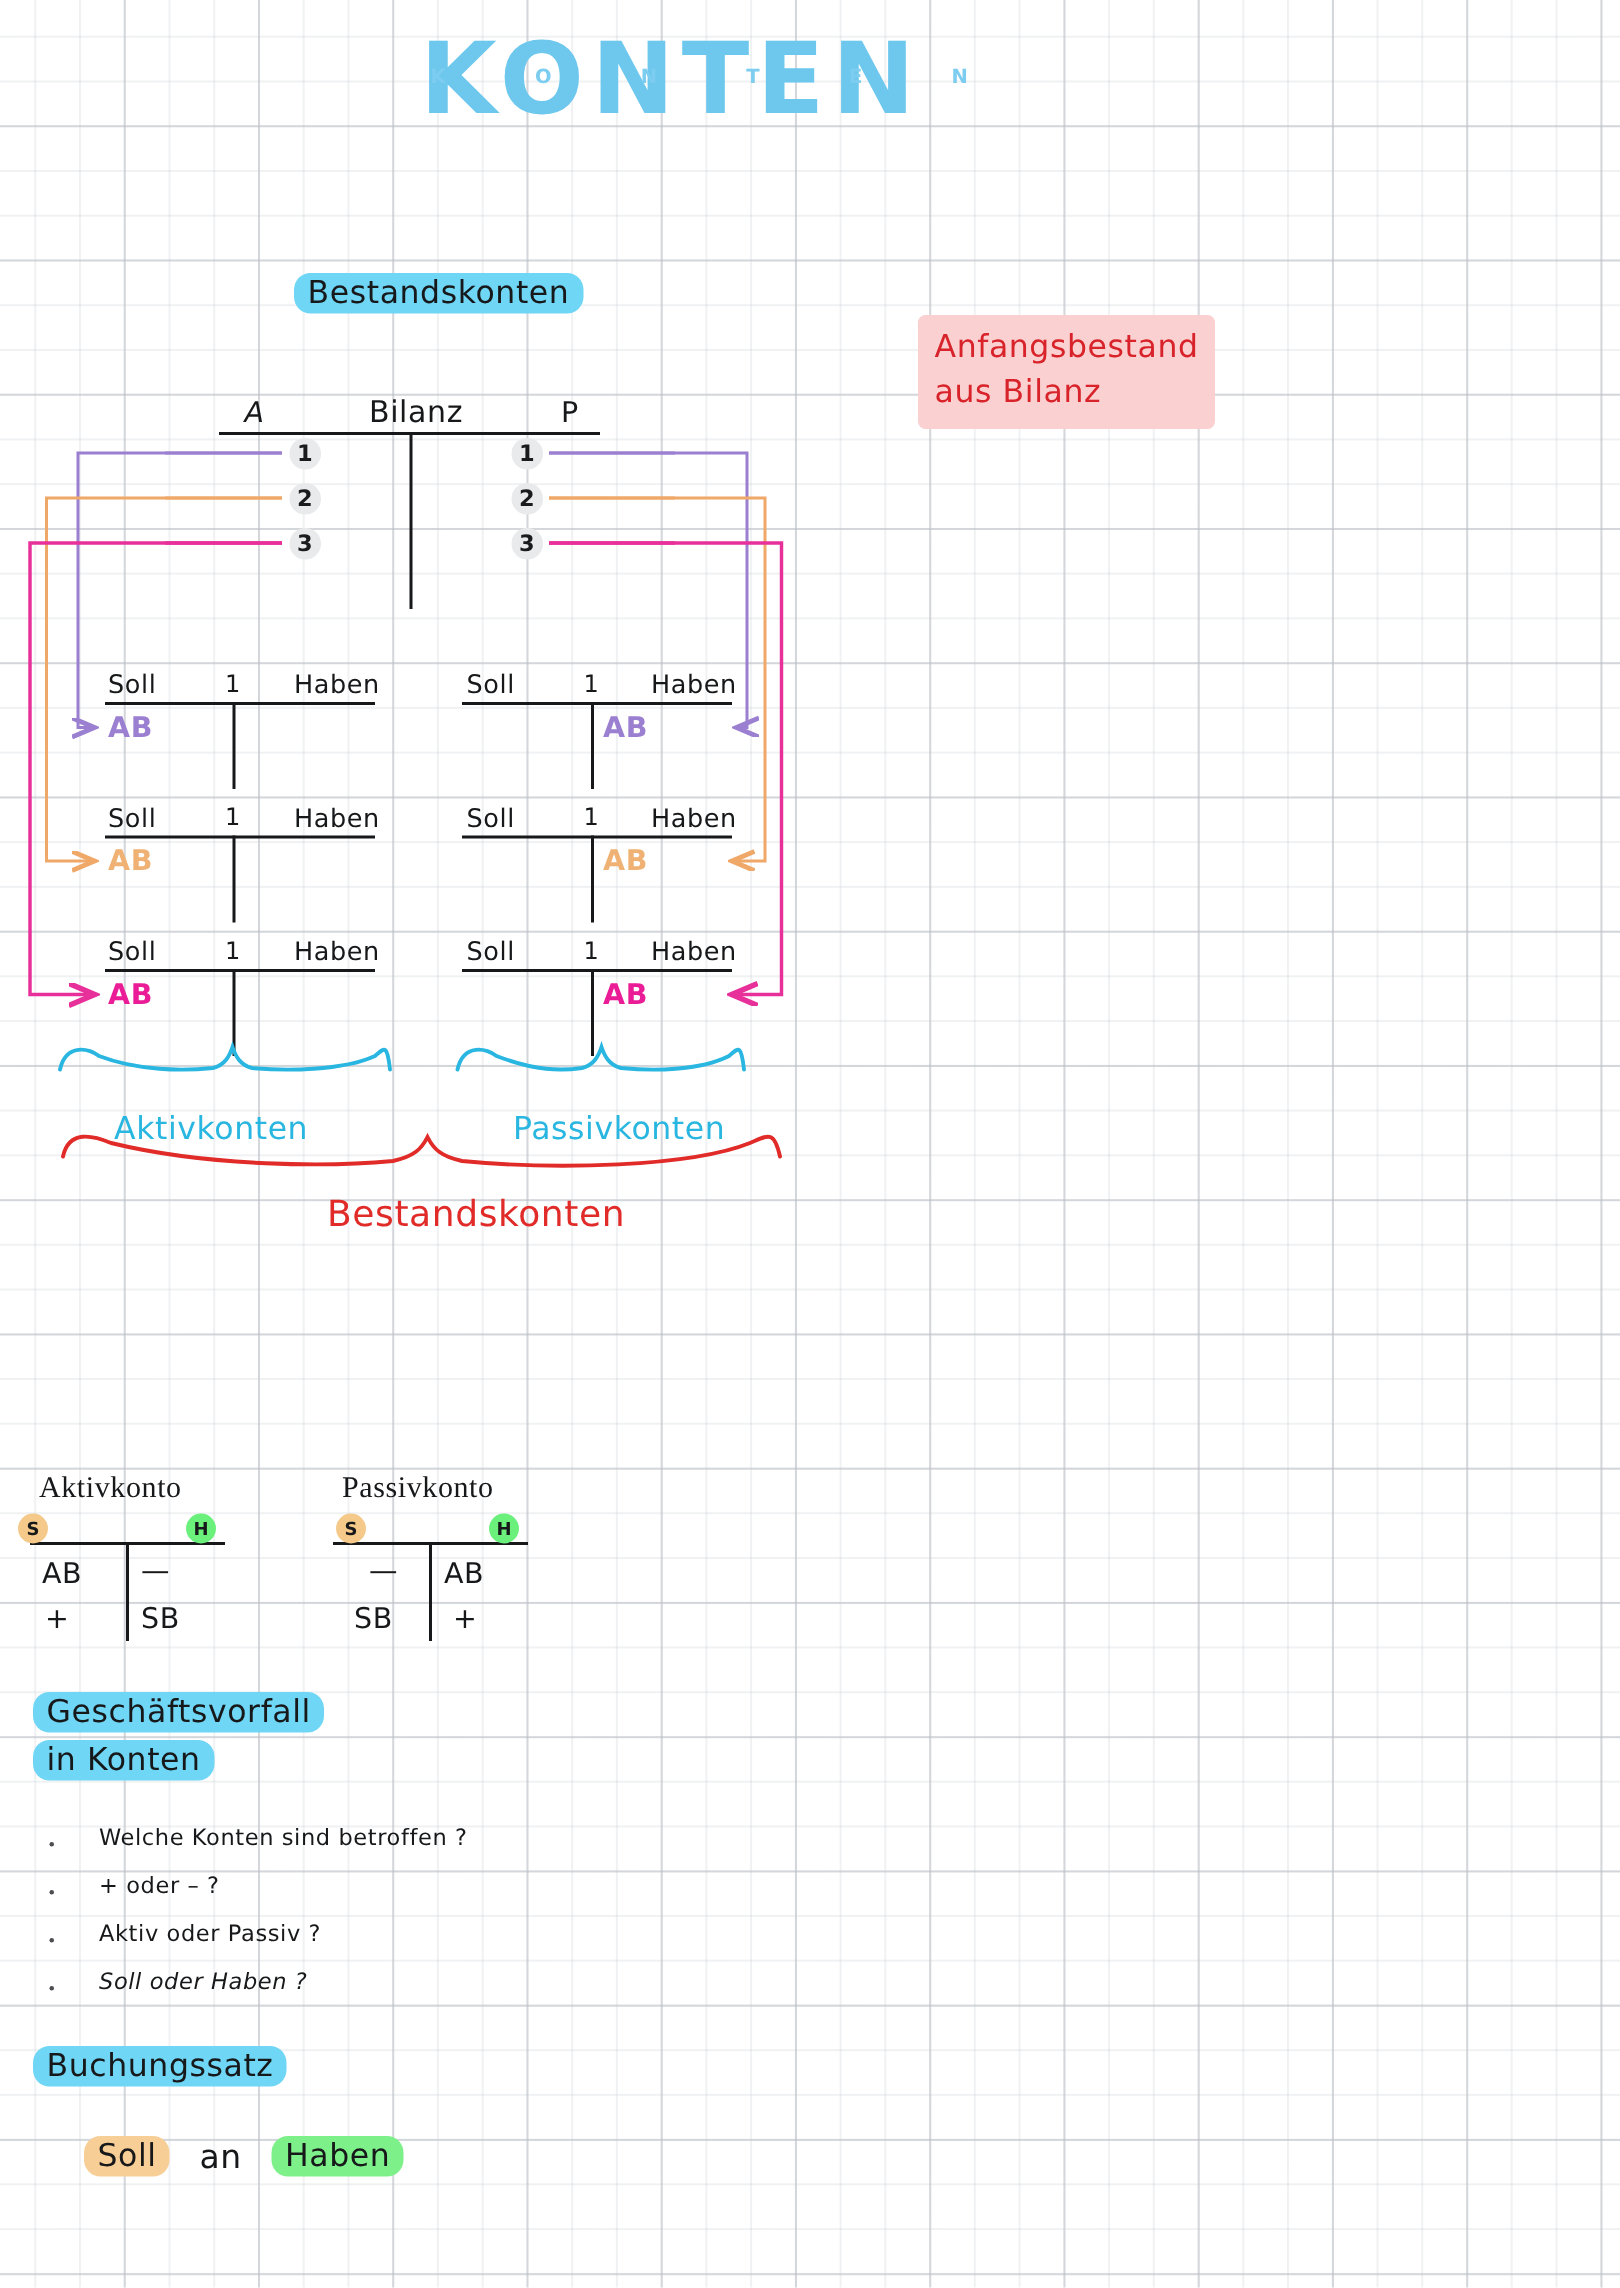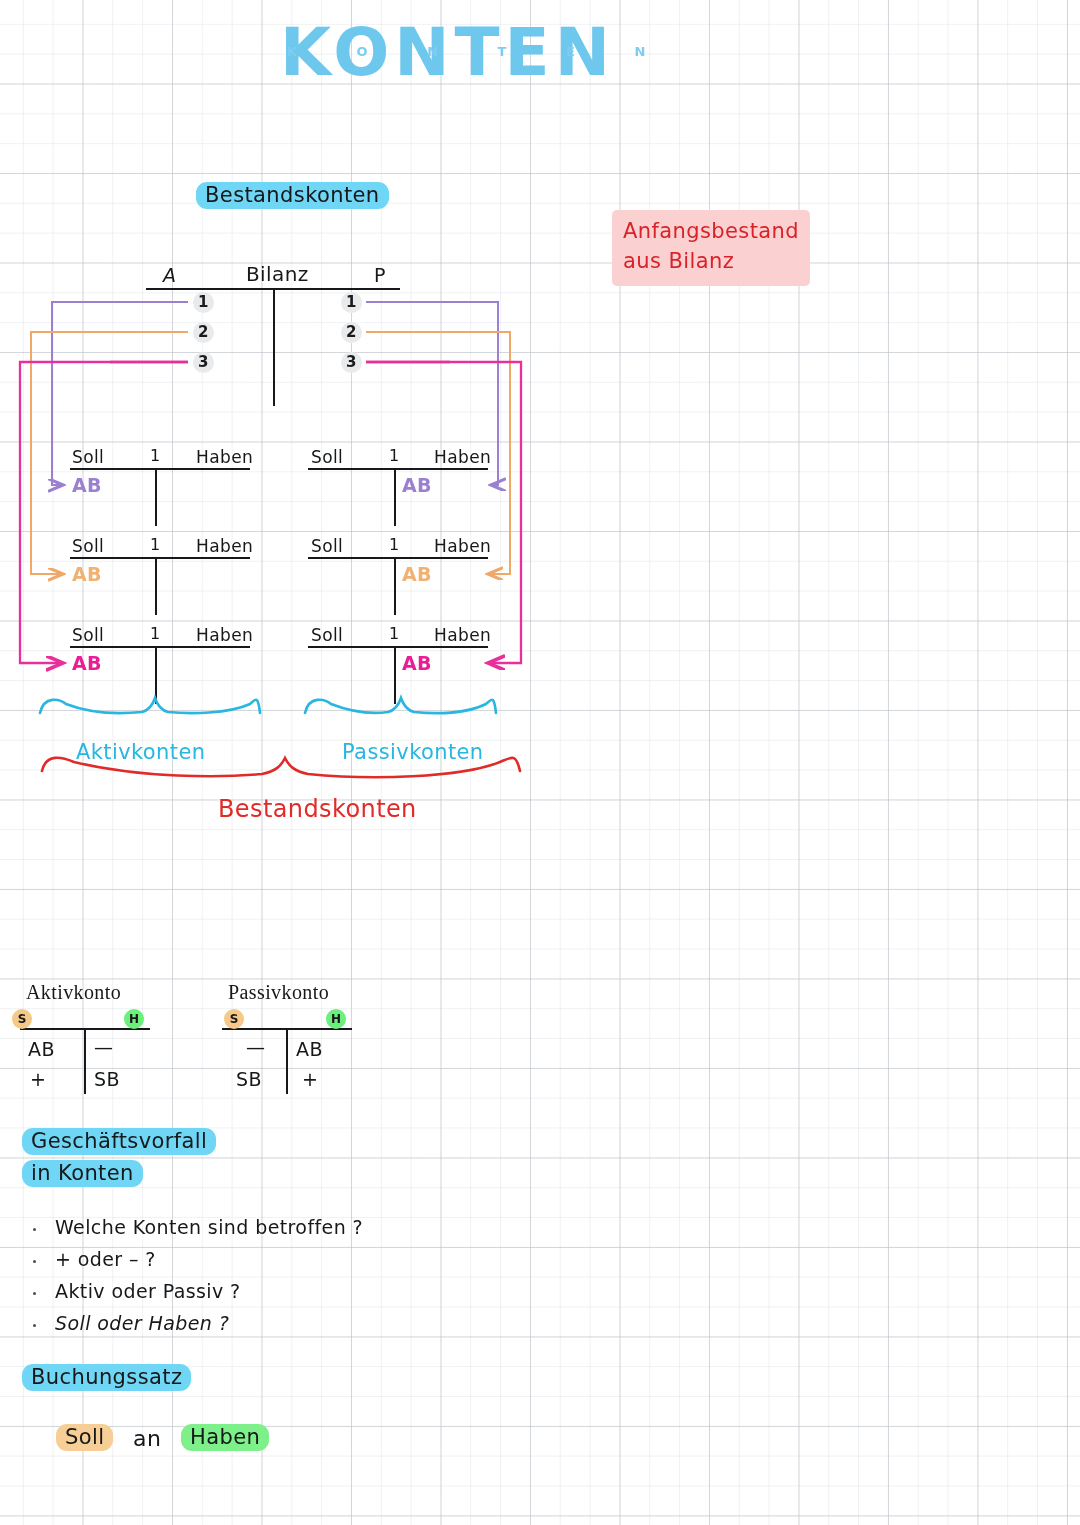--- a/index.html
+++ b/index.html
@@ -113,21 +113,21 @@
   .mini-rule{height:0;border-top:2.6px solid #17181a;}
   .mini-stem{width:0;border-left:2.6px solid #17181a;}
   .mini-cell{font-size:19px;}
   .sh-mark{
     position:absolute;font-size:12px;font-weight:700;color:#17181a;
     width:20px;height:20px;line-height:20px;text-align:center;border-radius:50%;
   }
   .sh-s{background:#f5c989;}
   .sh-h{background:#6bf07c;}
   
-  .bullet-row{font-size:19px;}
+  .bullet-row{font-size:15px;margin-left:11px;}
   .bullet-dot{
     position:absolute;width:3px;height:3px;border-radius:50%;
     background:#4b4d50;left:33px;
   }
   
   #bs-soll{left:56px;top:1424px;font-size:21px;}
   #bs-an{left:133px;top:1426px;font-size:22px;}
   #bs-haben{left:181px;top:1424px;font-size:21px;}
   svg{display:block;overflow:visible;}
 </style>

